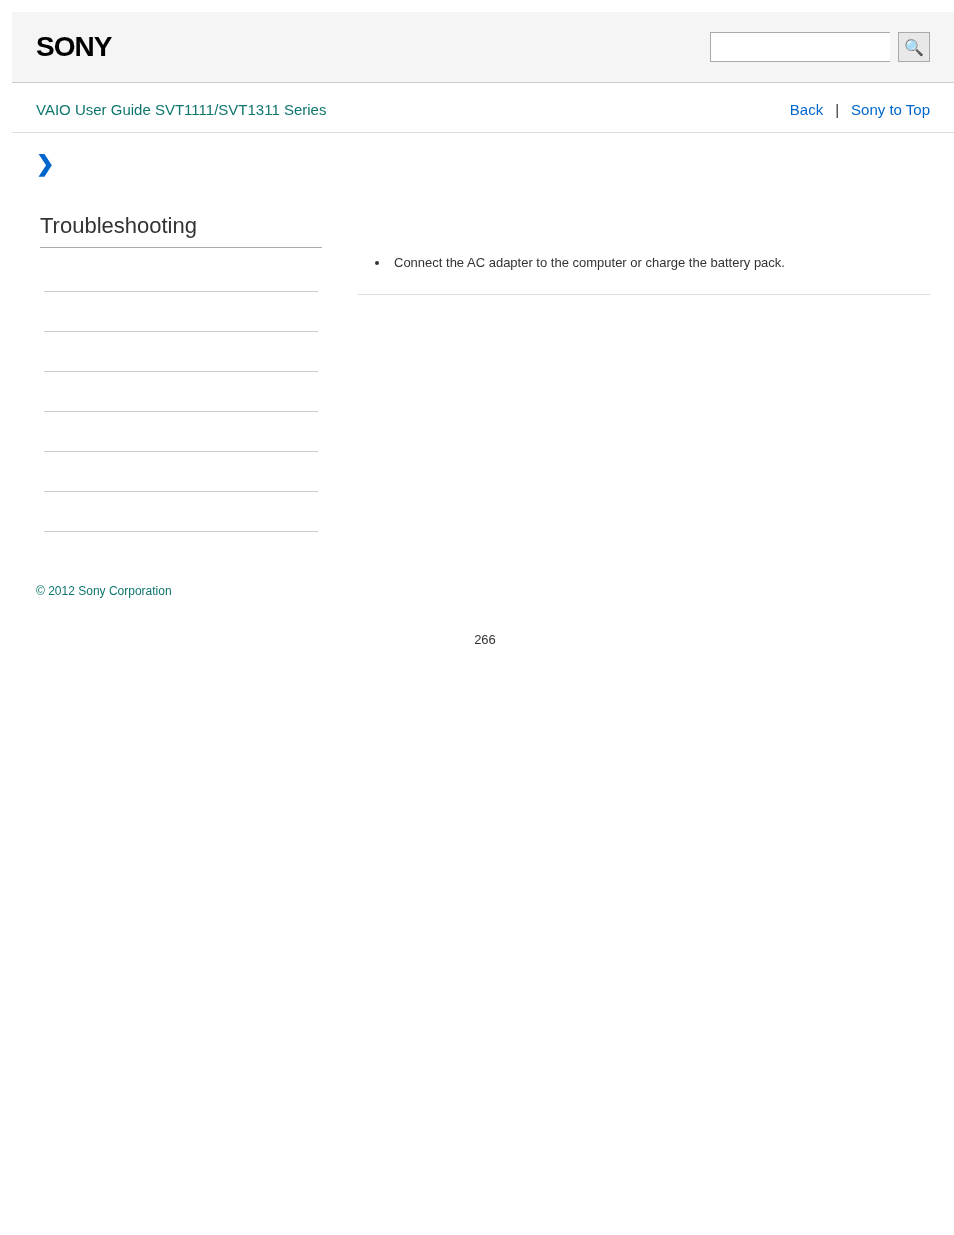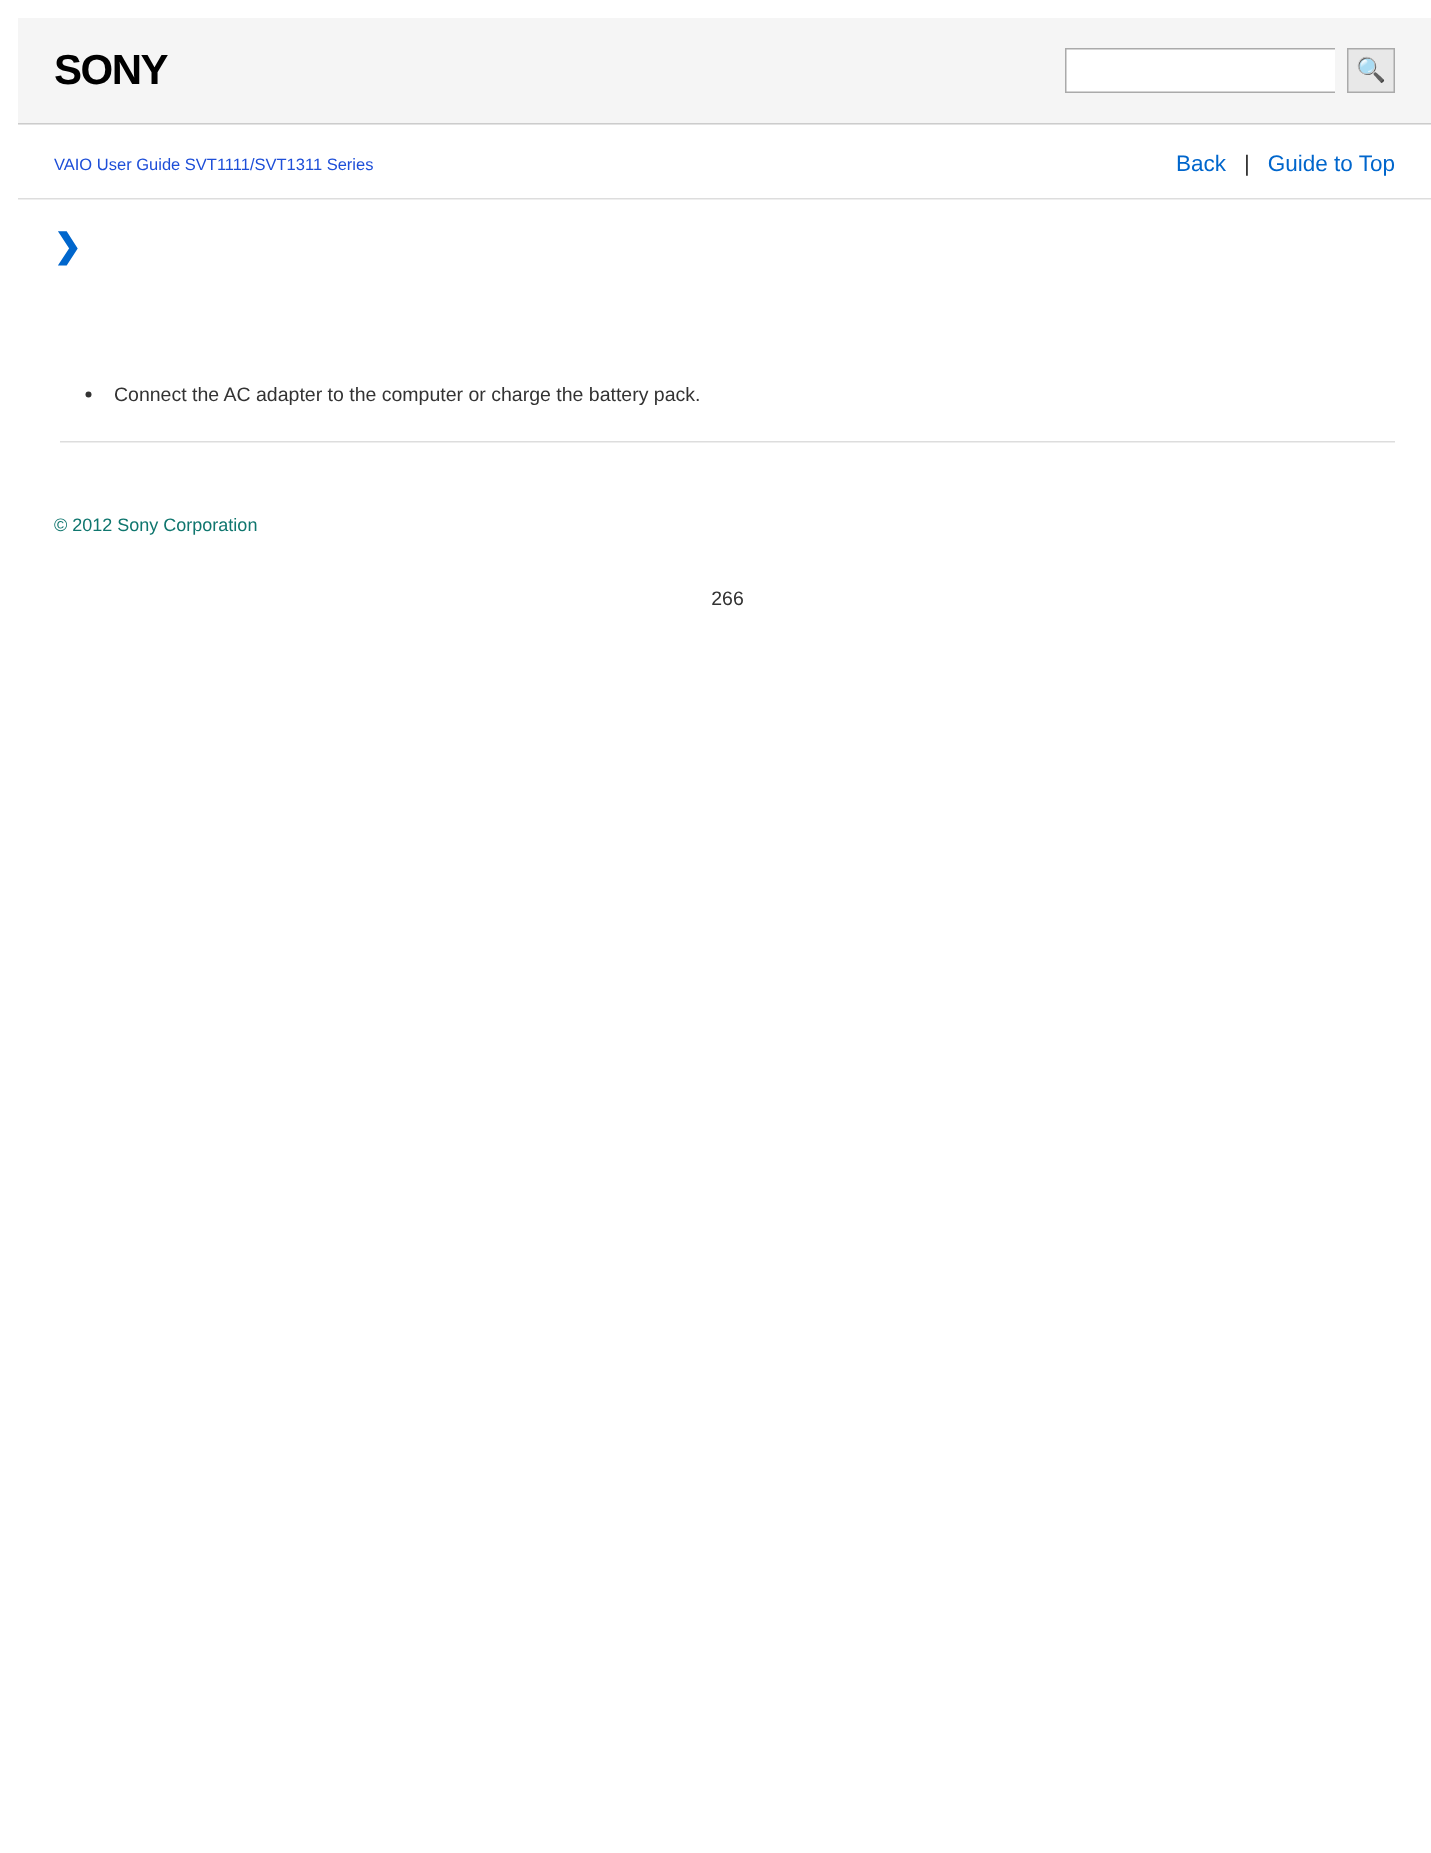--- a/index.html
+++ b/index.html
@@ -66,22 +66,22 @@
     
     .nav-bar {
       display: flex;
       align-items: center;
       justify-content: space-between;
       padding: 6px 20px;
       border-bottom: 1px solid #ddd;
     }
 
     .nav-guide-title {
-      font-size: 11px;
-      color: #1d4ed8;
+      font-size: 15px;
+      color: #0f766e;
     }
 
     .nav-links {
       display: flex;
       gap: 4px;
       font-size: 15px;
     }
 
     .nav-links a {
       color: #0066cc;
@@ -200,30 +200,56 @@
       <span>🔍</span>
     </button>
   </div>
 </header>
 
 <nav class="nav-bar">
   <span class="nav-guide-title">VAIO User Guide SVT1111/SVT1311 Series</span>
   <div class="nav-links">
     <a>Back</a>
     <span class="nav-separator">|</span>
-    <a>Guide to Top</a>
+    <a>Sony to Top</a>
   </div>
 </nav>
 
 <div class="chevron-area">
   <span class="chevron-icon">❯</span>
 </div>
 
 <div class="main-content">
 
+  <aside class="sidebar">
+    <h1 class="sidebar-title">Troubleshooting</h1>
+    <ul class="sidebar-links">
+      <li class="empty">
+        <a></a>
+      </li>
+      <li class="empty">
+        <a></a>
+      </li>
+      <li class="empty">
+        <a></a>
+      </li>
+      <li class="empty">
+        <a></a>
+      </li>
+      <li class="empty">
+        <a></a>
+      </li>
+      <li class="empty">
+        <a></a>
+      </li>
+      <li class="empty">
+        <a></a>
+      </li>
+    </ul>
+  </aside>
 
   <section class="content-area">
     <div class="content-section">
       <ul class="content-list">
         <li>
           <span class="sub-line">Connect the AC adapter to the computer or charge the battery pack.</span>
         </li>
       </ul>
     </div>
   </section>

